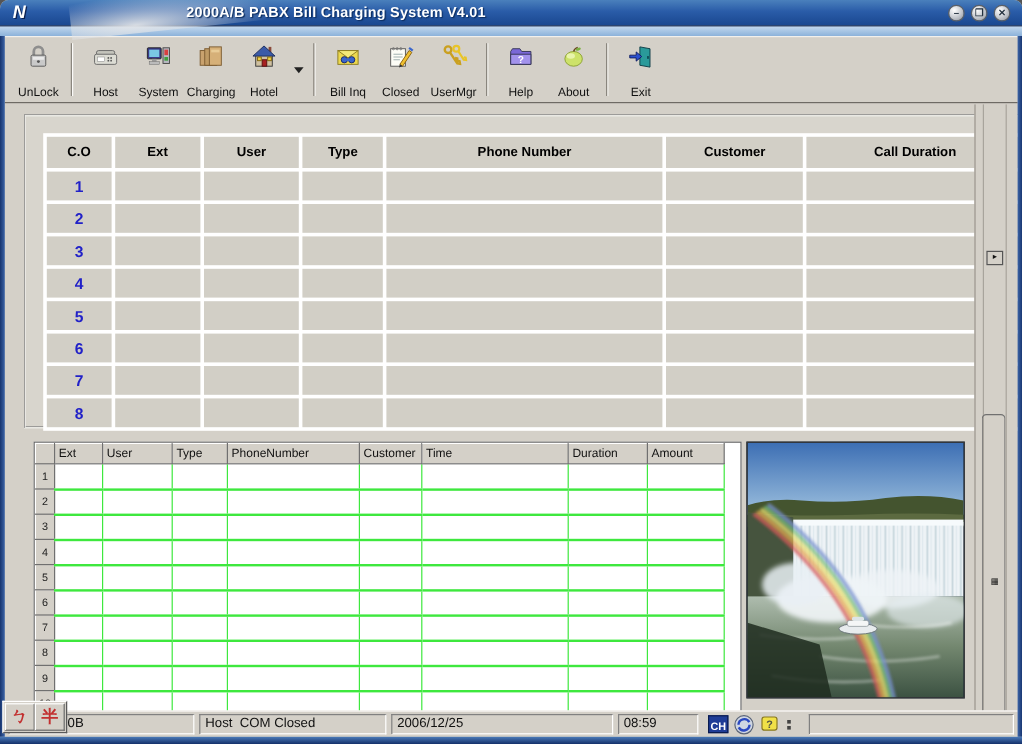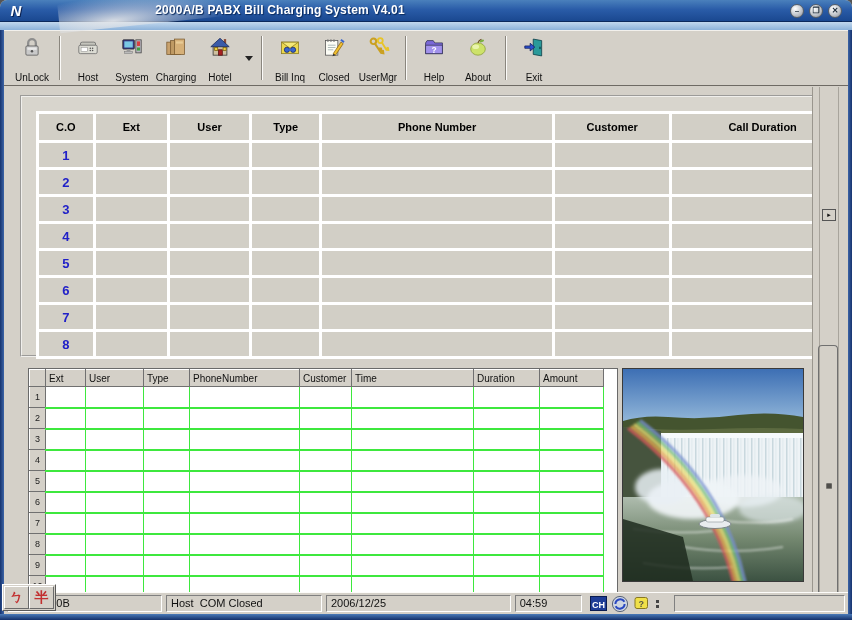--- a/index.html
+++ b/index.html
@@ -544,21 +544,21 @@
       <div class="rail-tab">
         <div class="rail-handle" style="top:135px; left:3px; border:none; background:transparent;">▦</div>
       </div>
     </div>
   </div>
 
   <div class="statusbar">
     <div class="sb-panel sb-sys">2000B</div>
     <div class="sb-panel sb-host">Host  COM Closed</div>
     <div class="sb-panel sb-date">2006/12/25</div>
-    <div class="sb-panel sb-time">04:59</div>
+    <div class="sb-panel sb-time">08:59</div>
     <div class="lang-badge">CH</div>
     <div class="sb-icon">
       <svg width="18" height="18" viewBox="0 0 18 18">
         <circle cx="9" cy="9" r="7.6" fill="#cfd6e2" stroke="#5a6478"></circle>
         <path d="M4.4 9 a4.8 4.8 0 0 1 9 -2.2 M13.6 9 a4.8 4.8 0 0 1 -9 2.2" stroke="#2a48c0" stroke-width="2" fill="none"></path>
       </svg>
     </div>
     <div class="sb-icon">
       <svg width="17" height="17" viewBox="0 0 17 17">
         <rect x="2" y="2.5" width="12.5" height="11" rx="2" fill="#f0e048" stroke="#887820"></rect>

